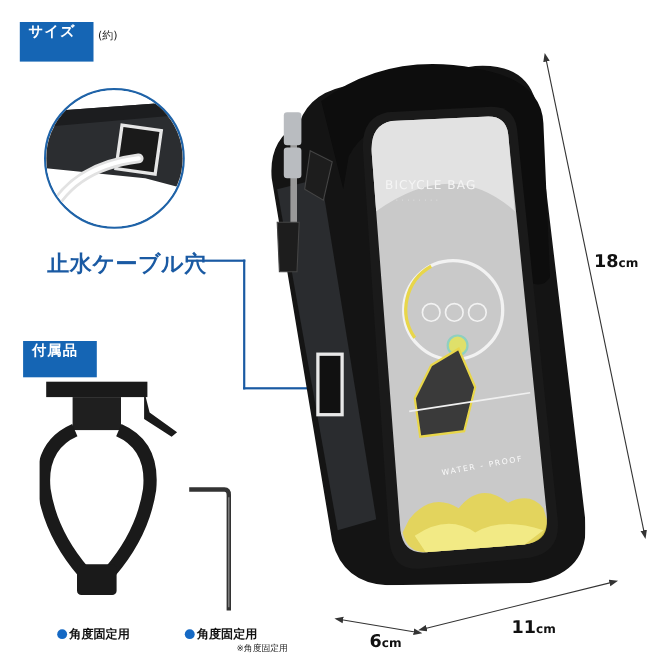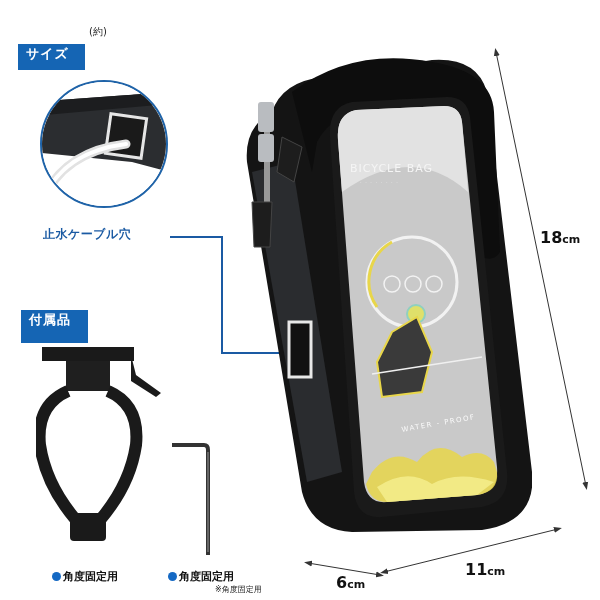--- a/index.html
+++ b/index.html
@@ -3,31 +3,31 @@
 <meta charset="utf-8">
 <style>
   * { box-sizing: border-box; margin: 0; padding: 0; }
   html, body { width: 600px; height: 600px; background: #ffffff; overflow: hidden; }
   body { position: relative; font-family: "DejaVu Sans", "Liberation Sans", sans-serif; color: #111; }
 
   .badge {
     position: absolute; background: #1565b4; color: #fff; font-weight: bold;
     font-size: 13px; padding: 2px 8px; letter-spacing: 1px; line-height: 16px;
   }
-  .badge-size { left: 18px; top: 20px; width: 67px; height: 26px; margin-top: 24px; }
+  .badge-size { left: 18px; top: 20px; width: 67px; height: 36px; }
   .badge-note { position: absolute; left: 89px; top: 25px; font-size: 10px; color: #222; }
   .badge-acc { left: 21px; top: 310px; width: 67px; height: 33px; font-size: 13px; }
 
   .inset {
     position: absolute; left: 40px; top: 80px; width: 128px; height: 128px;
     border-radius: 50%; border: 2px solid #1f63a8; overflow: hidden; background: #fff;
   }
 
   .callout-label {
-    position: absolute; left: 43px; top: 226px; font-size: 12px; font-weight: bold;
+    position: absolute; left: 43px; top: 226px; font-size: 20px; font-weight: bold;
     color: #1a5aa3; letter-spacing: 0.5px;
   }
   .callout-line-h1 { position: absolute; left: 170px; top: 236px; width: 53px; height: 2px; background: #1a5aa3; }
   .callout-line-v  { position: absolute; left: 221px; top: 236px; width: 2px; height: 118px; background: #1a5aa3; }
   .callout-line-h2 { position: absolute; left: 221px; top: 352px; width: 72px; height: 2px; background: #1a5aa3; }
 
   .product { position: absolute; left: 232px; top: 52px; width: 300px; height: 480px; }
 
   .dim-label { position: absolute; font-weight: bold; font-size: 16px; color: #111; }
   .dim-label .unit { font-size: 11px; text-align: center; }

